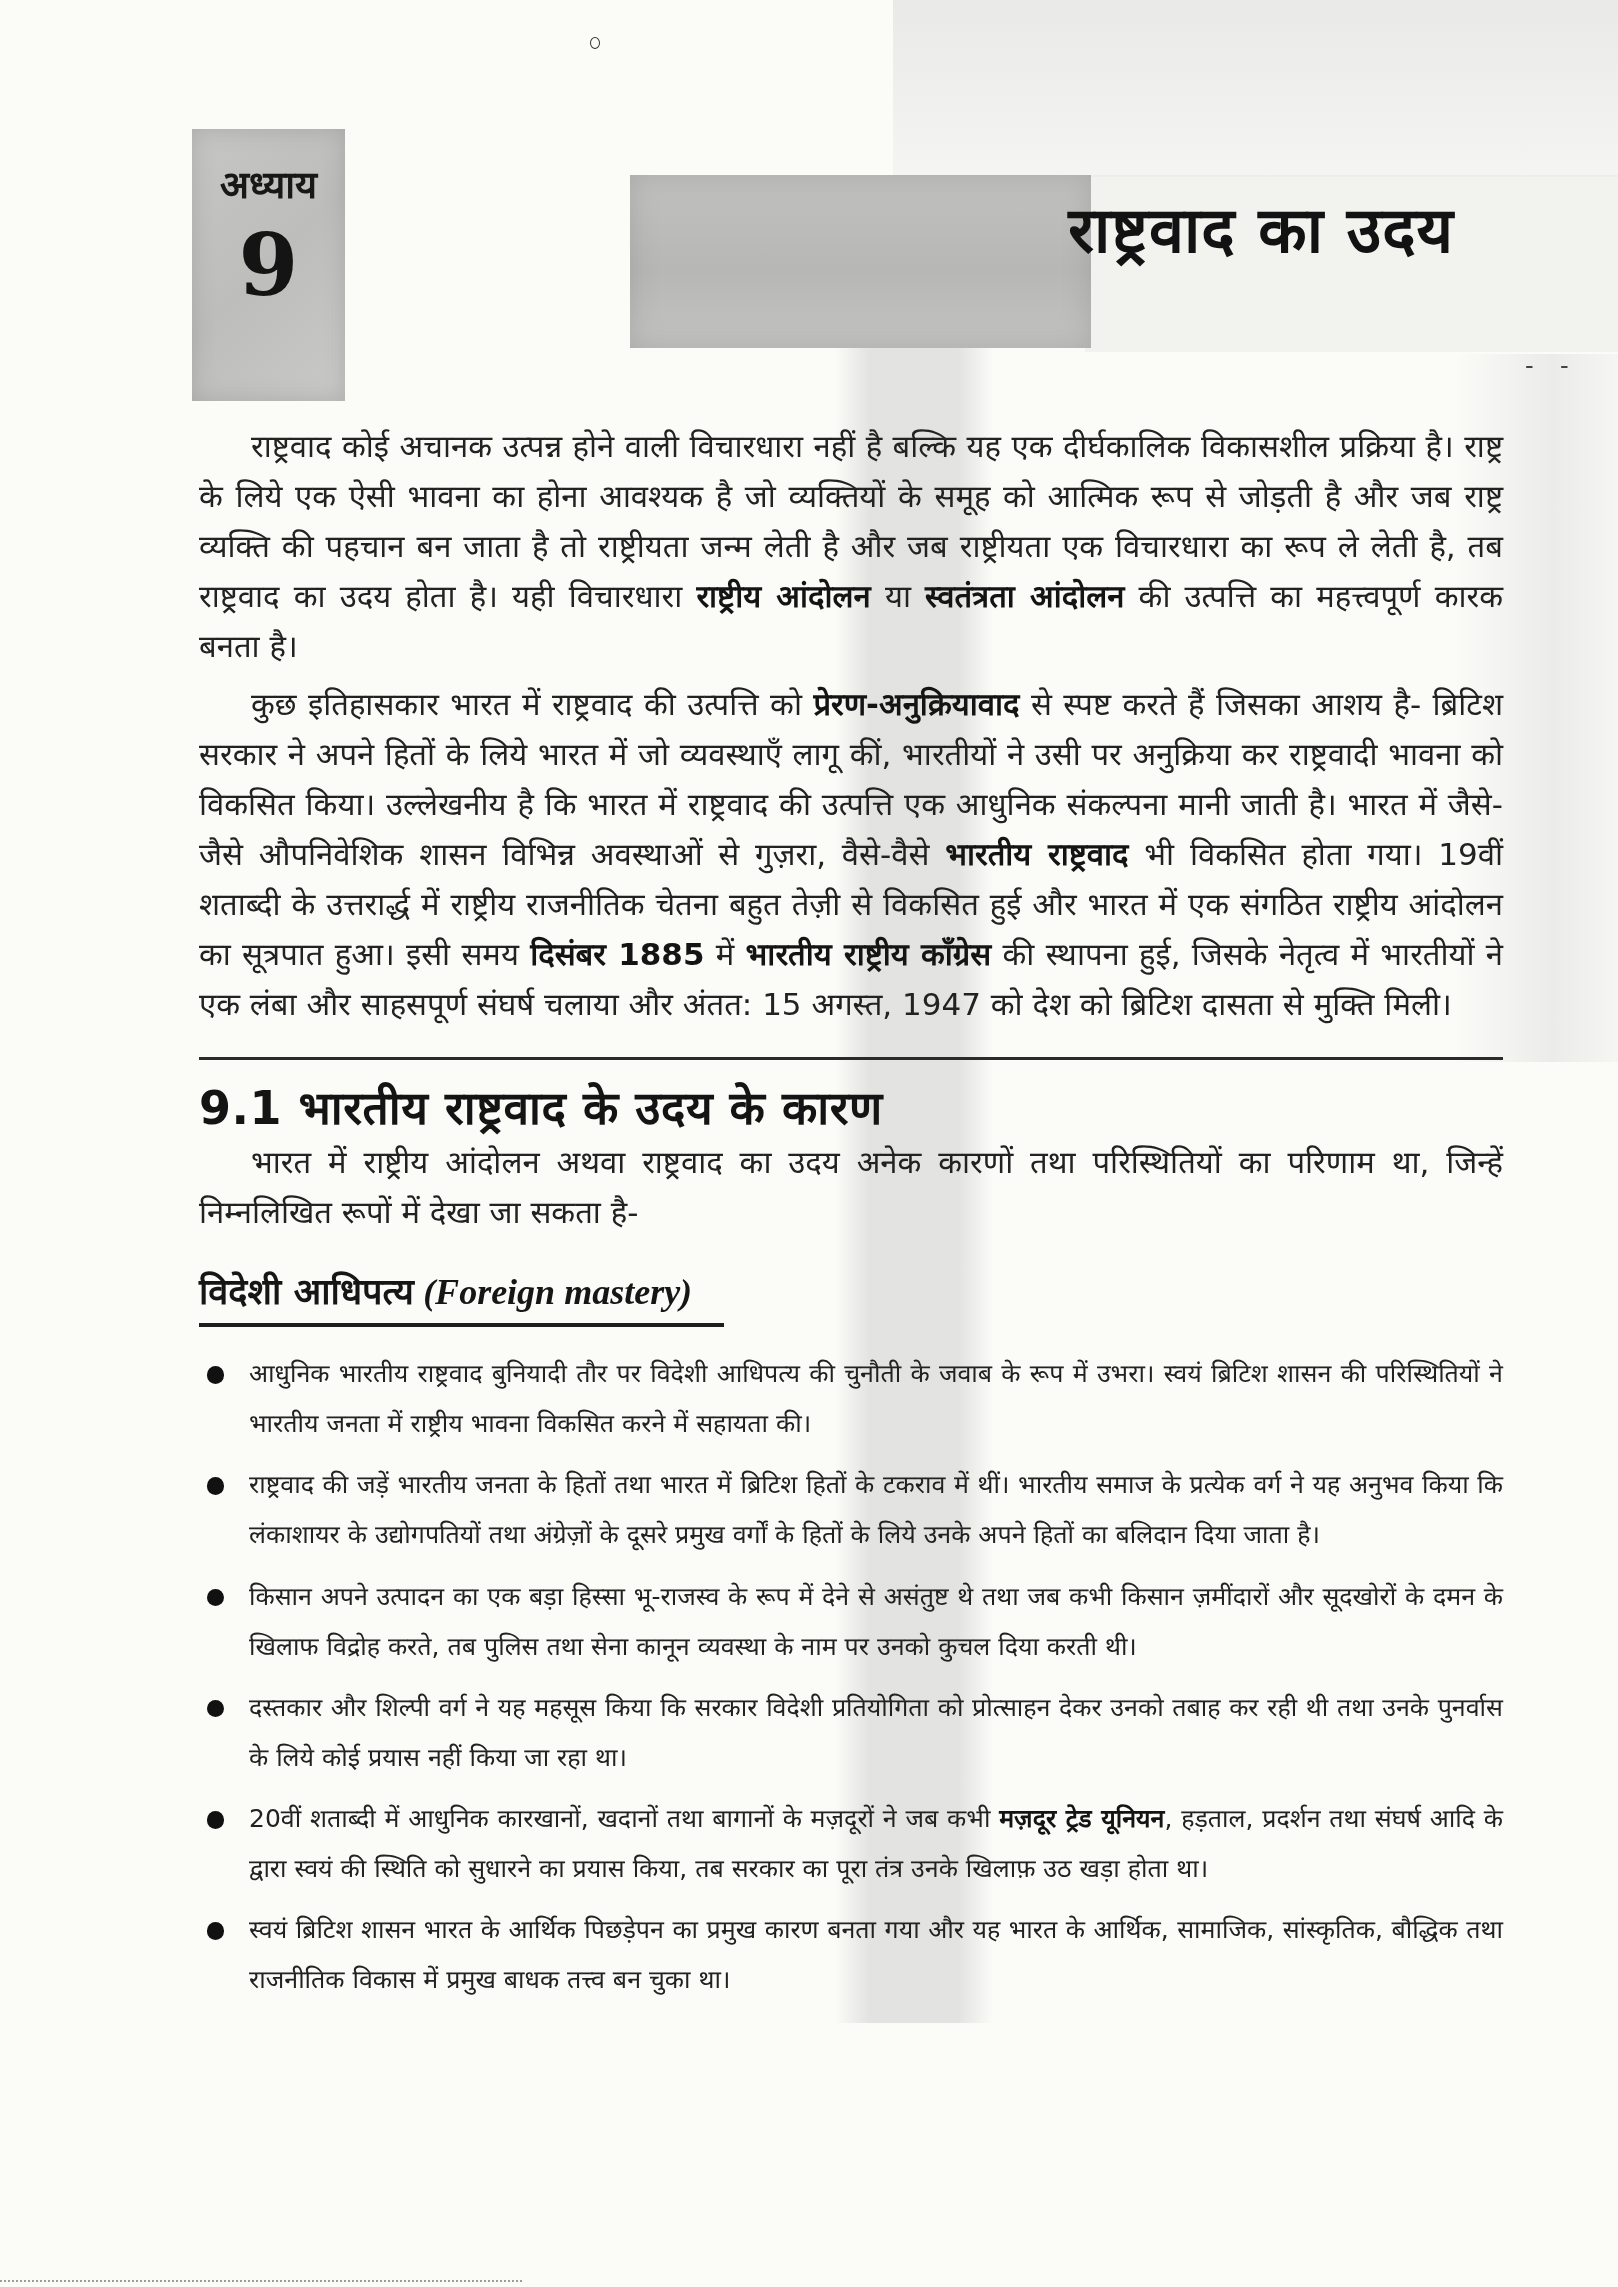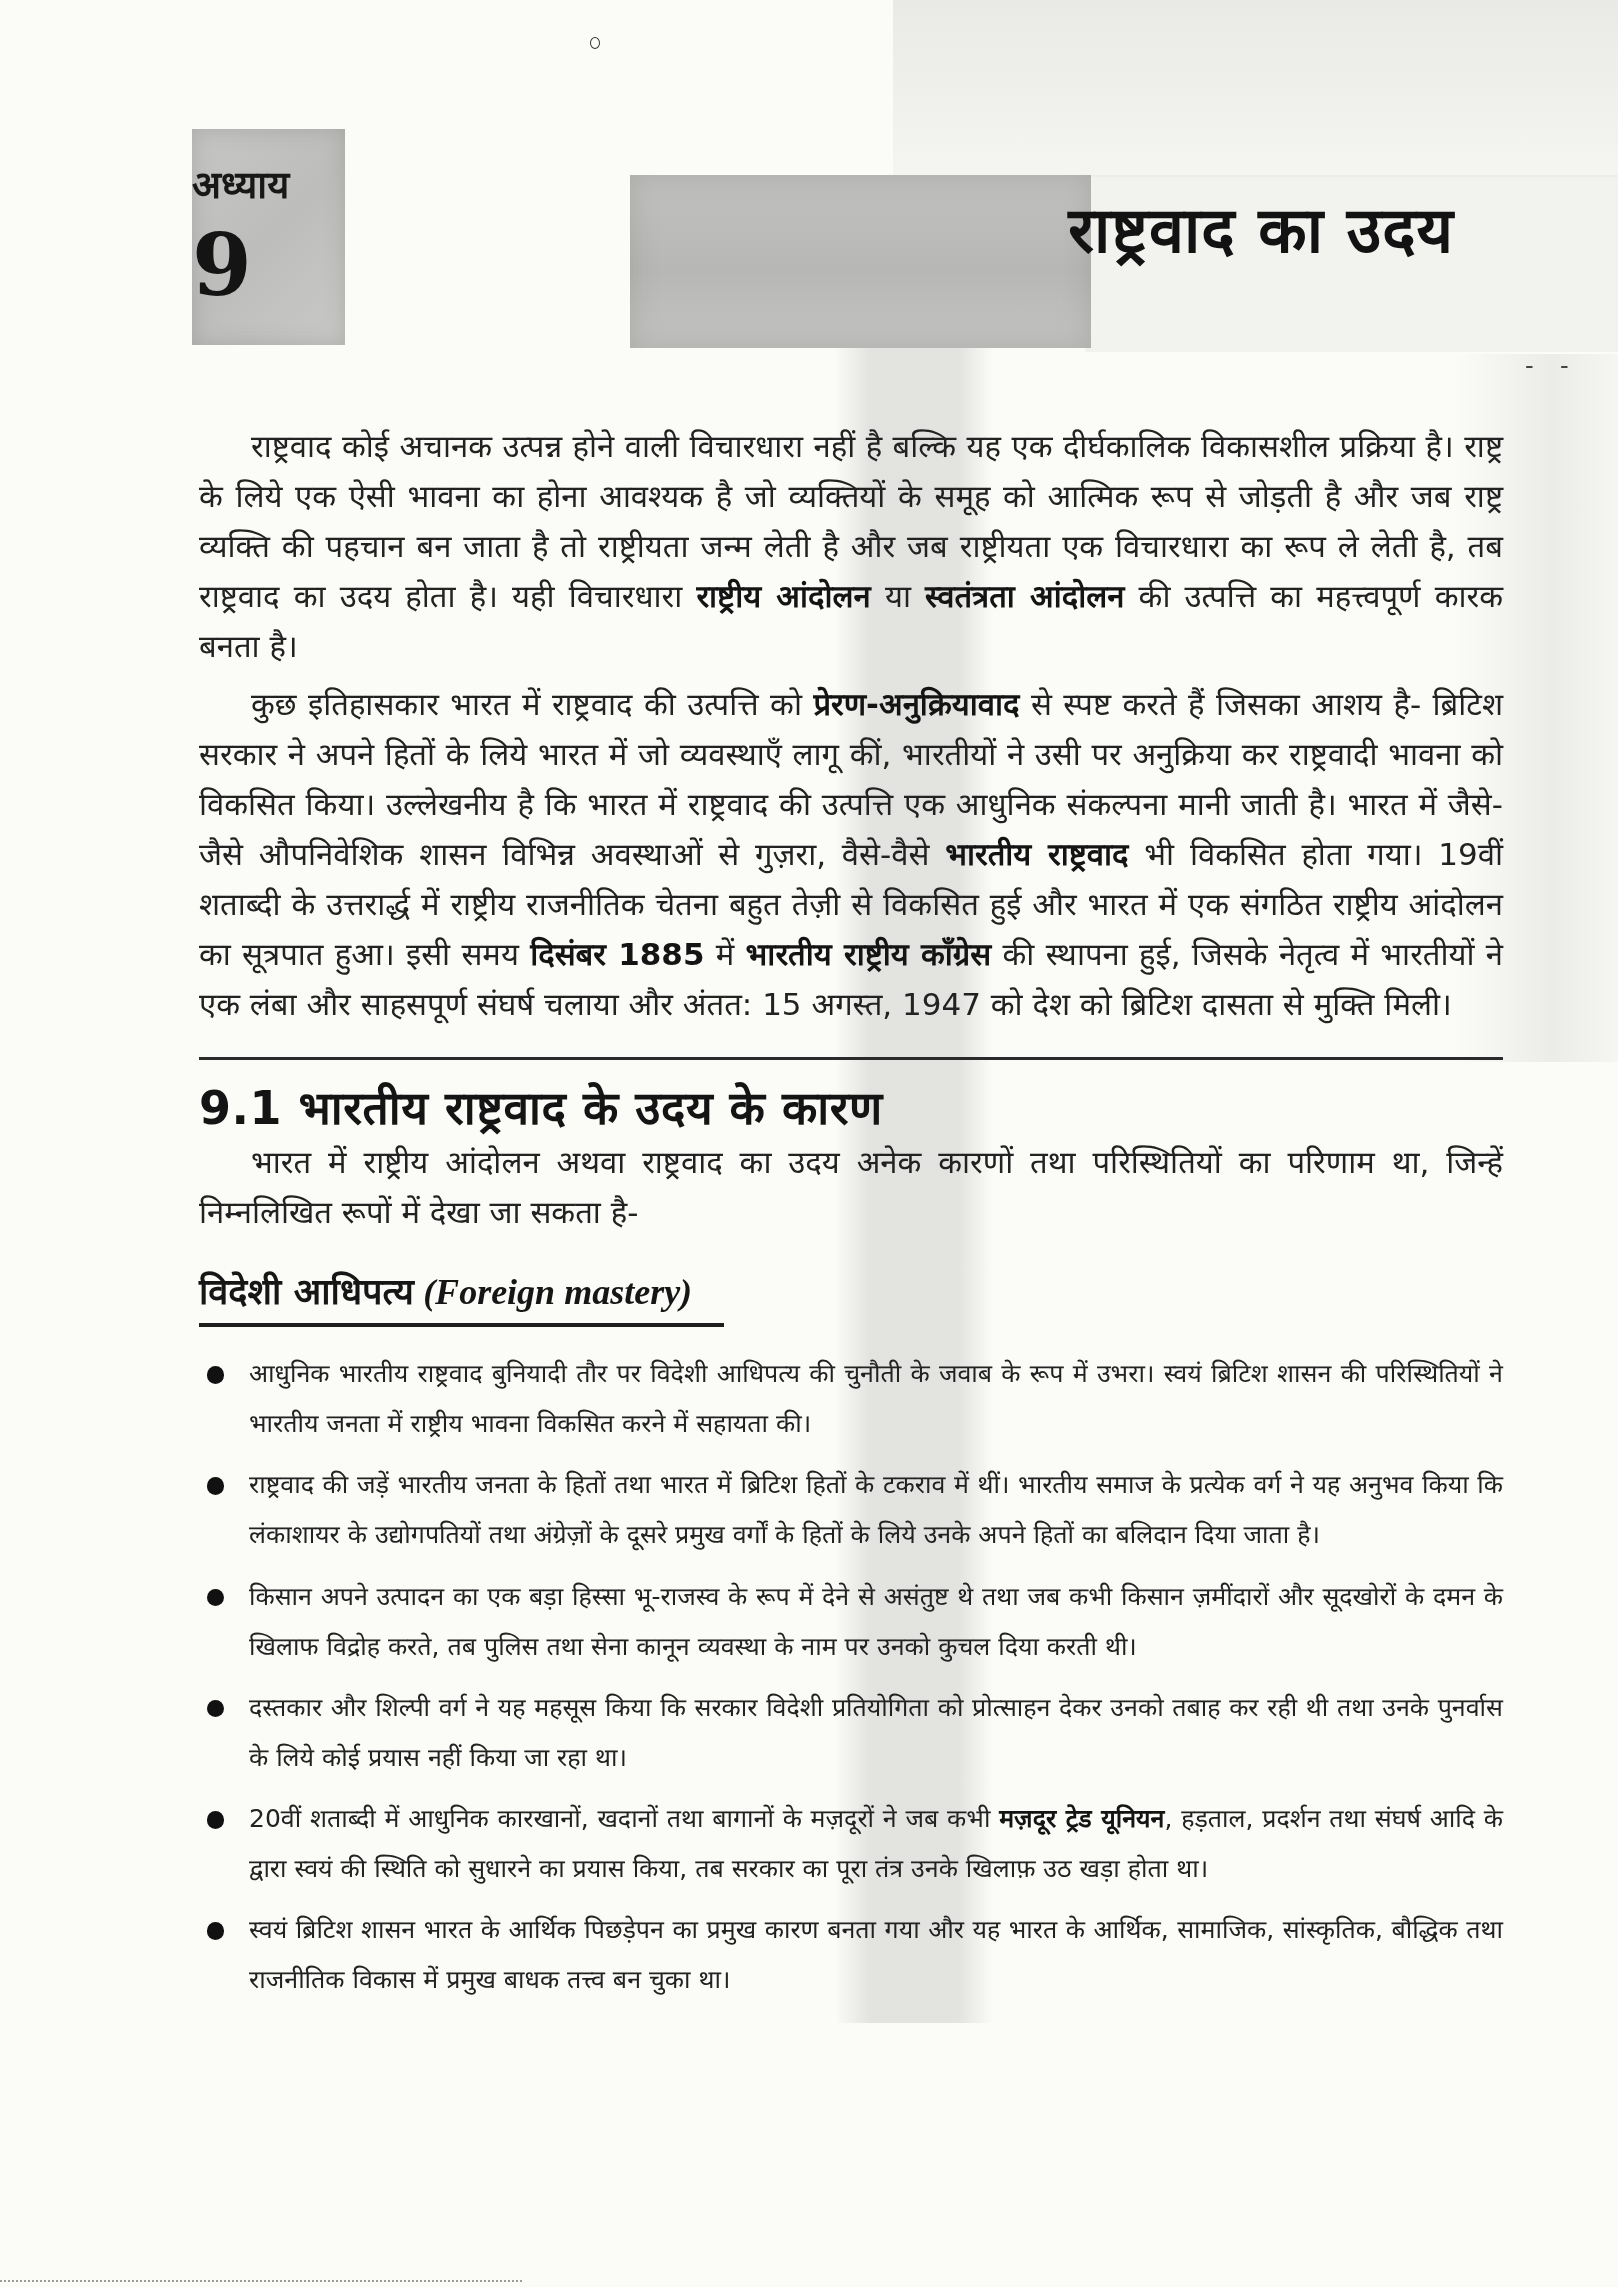--- a/index.html
+++ b/index.html
@@ -36,22 +36,23 @@
   .artifact-o{
     position:absolute;left:590px;top:37px;width:8.4px;height:10.3px;
     border:1.9px solid #333;border-radius:50%;
   }
   .artifact-dashes{
     position:absolute;left:1525px;top:352px;
     font-size:24px;letter-spacing:9.3px;color:#444;
   }
   
   .chapter-box{
-    position:absolute;left:192px;top:129px;width:153px;height:216px;
+    position:absolute;left:192px;top:129px;width:153px;height:272px;
     background:linear-gradient(135deg,#c6c6c4 0%, #bdbdbb 50%, #c9c9c7 100%);
+    text-align:center;
     box-shadow:inset 0 0 22.4px rgba(90,90,90,0.25);
   }
   .chapter-label{font-size:38px;font-weight:bold;margin-top:28px;color:#181818;}
   .chapter-number{
     font-family:"DejaVu Serif", serif;
     font-size:86px;font-weight:bold;line-height:1;margin-top:13px;color:#141414;
   }
   .banner{
     position:absolute;left:630px;top:175px;width:461px;height:173px;
     background:linear-gradient(180deg,#c1c1bf, #b7b7b5 55%, #c3c3c1);

